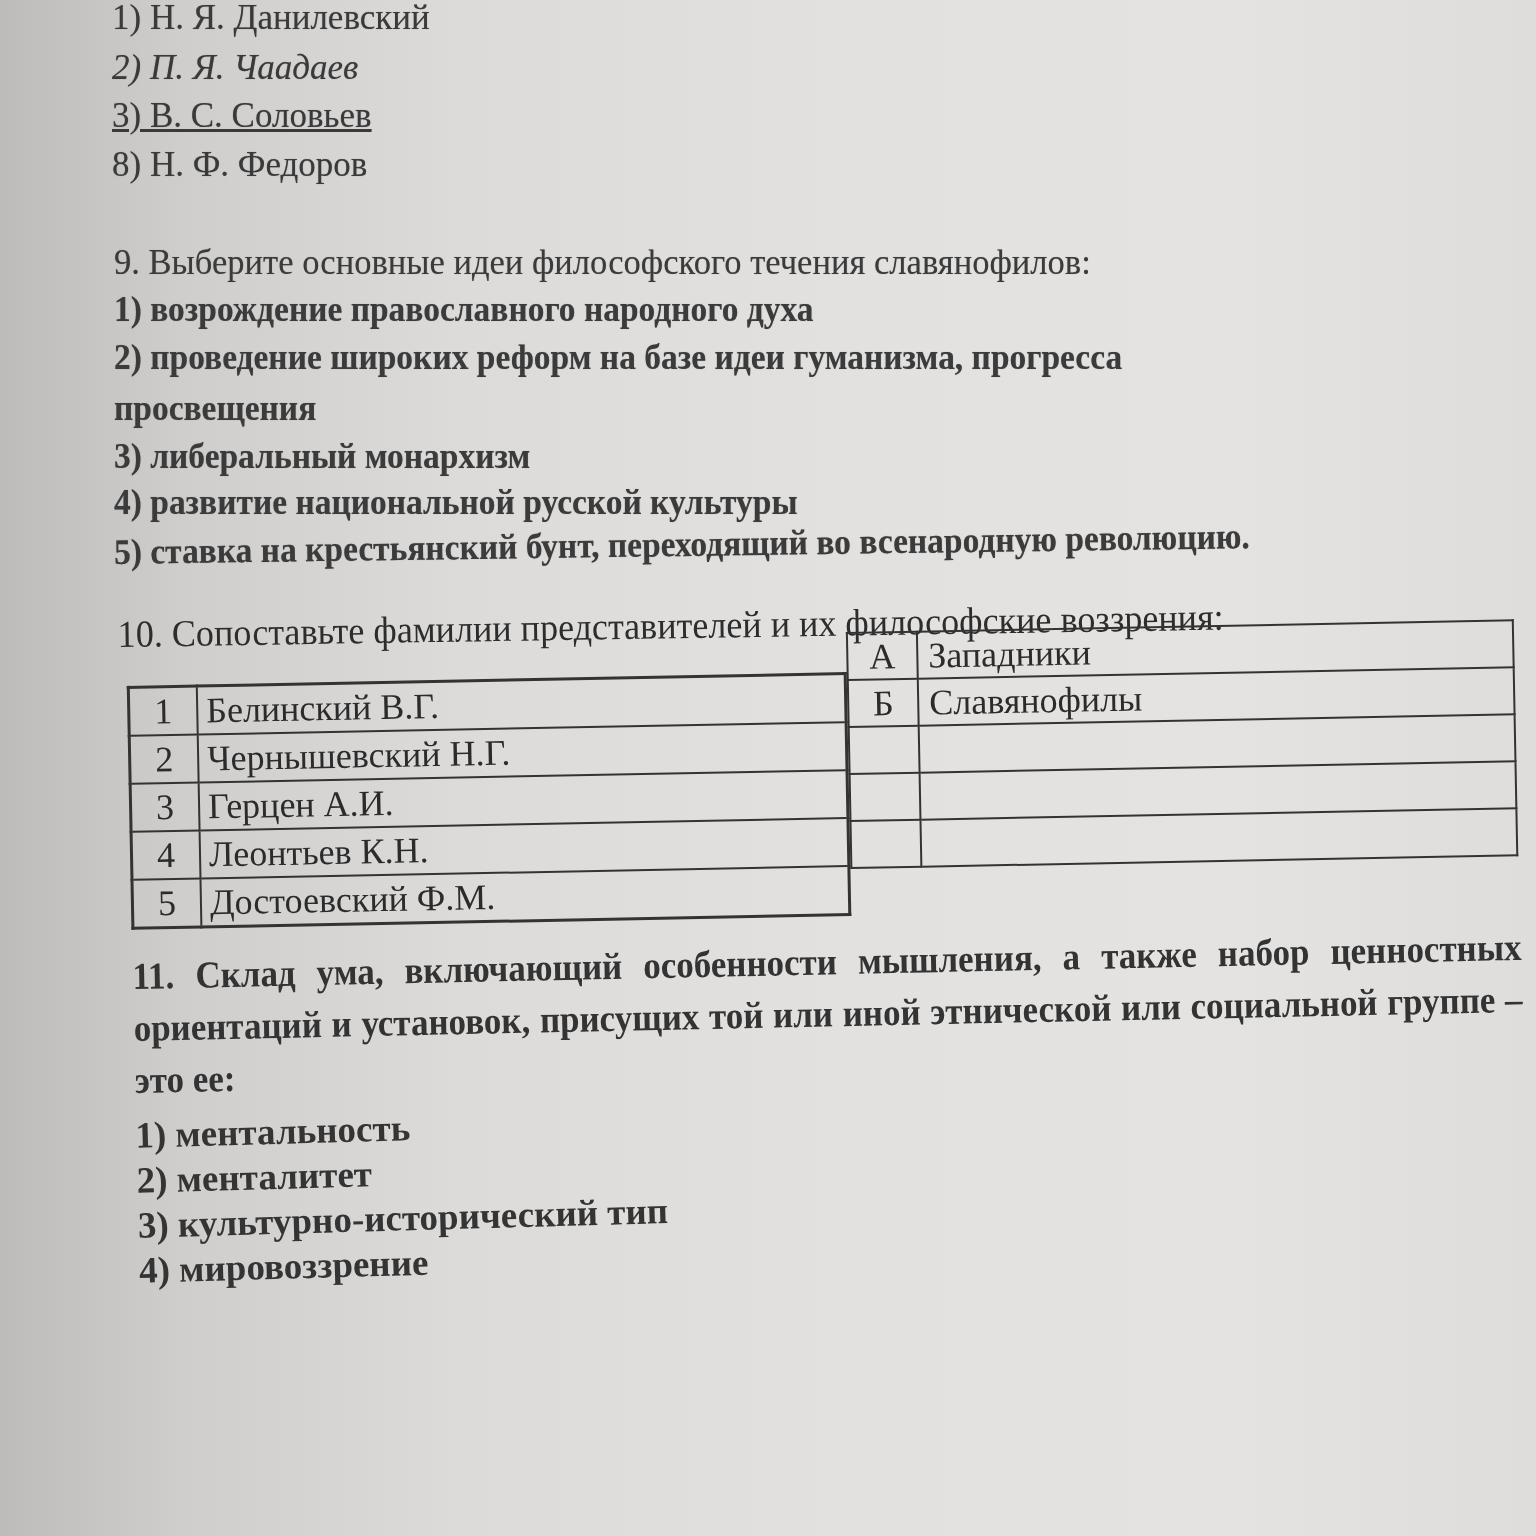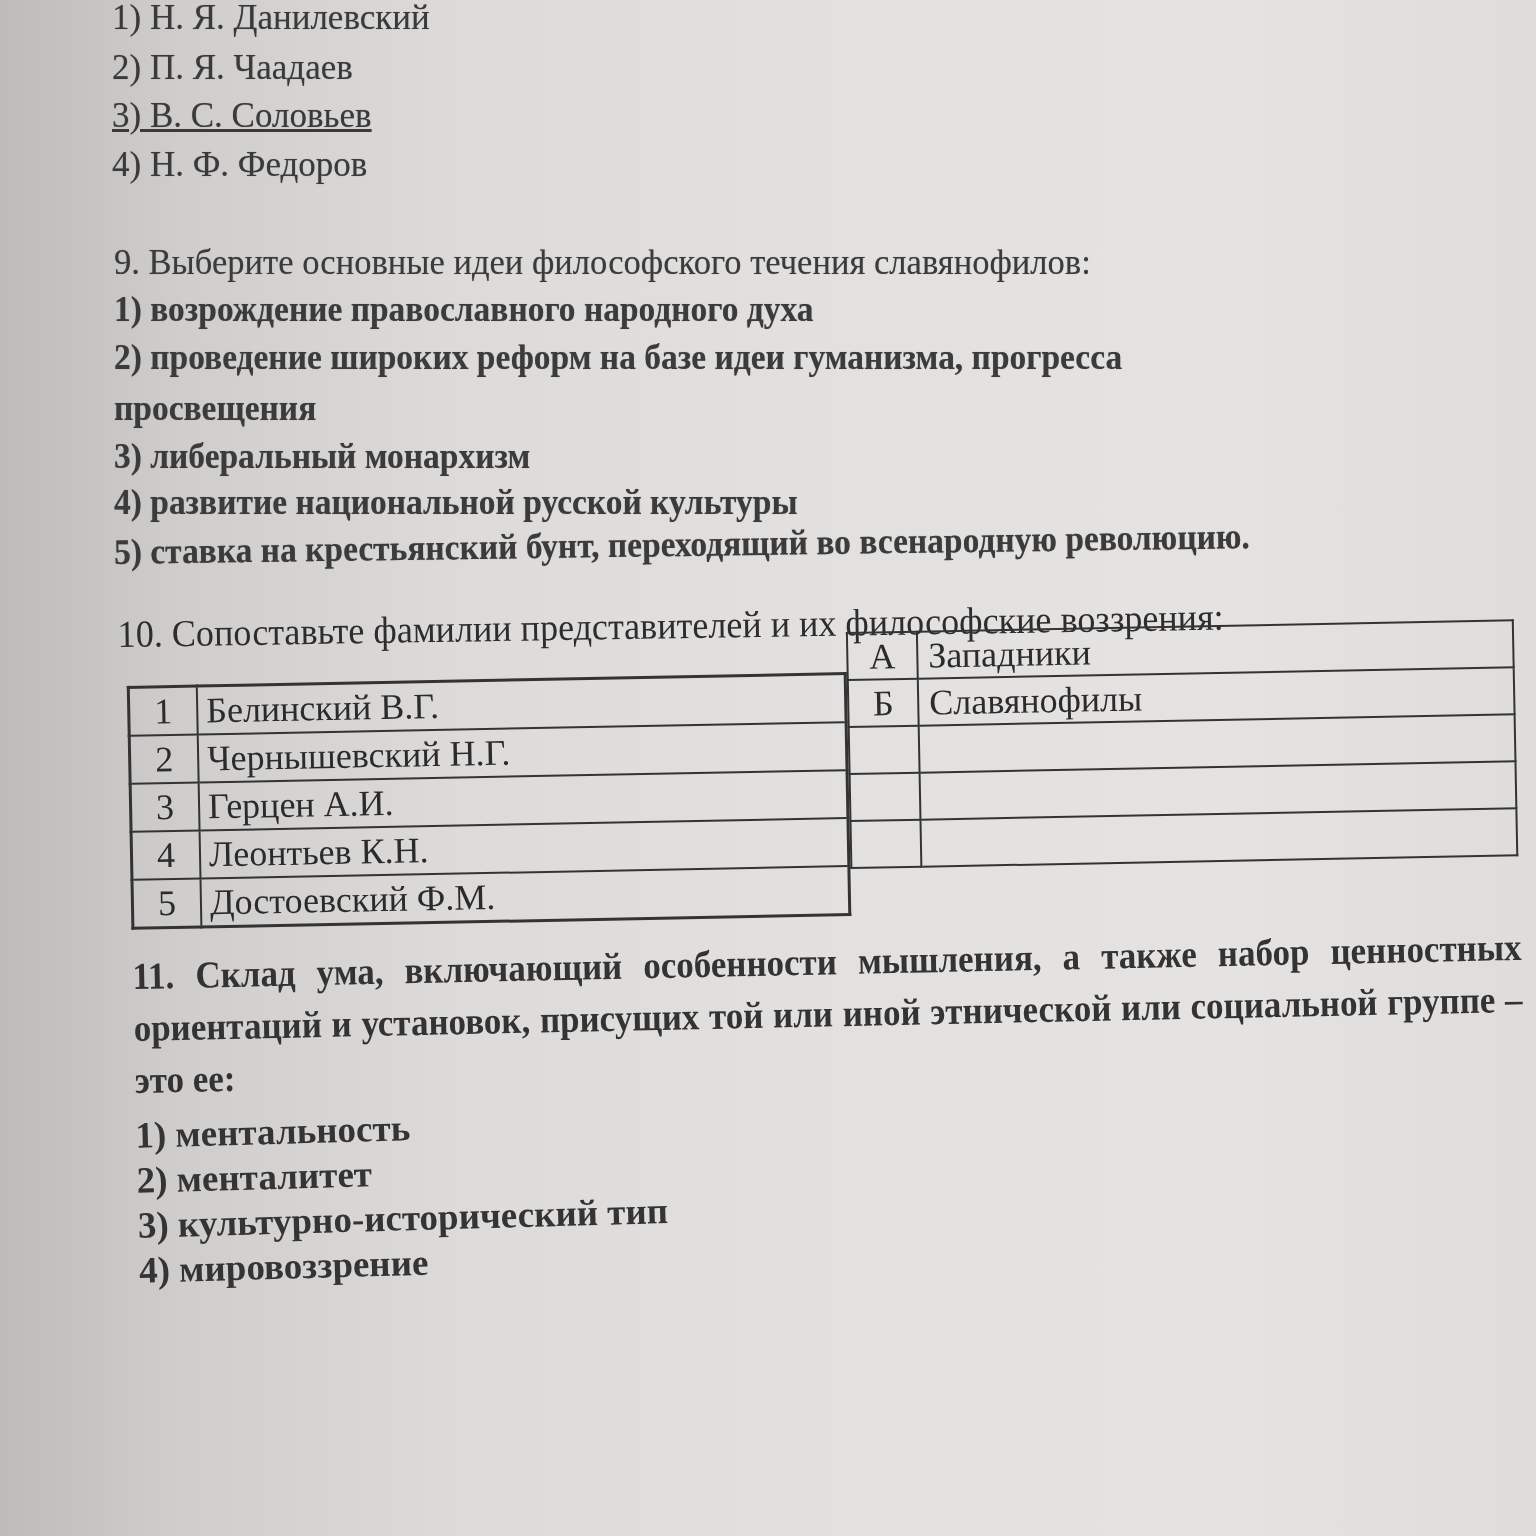--- a/index.html
+++ b/index.html
@@ -120,23 +120,23 @@
       white-space: nowrap;
     }
   </style>
 </head>
 <body>
 
 <div class="page">
 
   <div class="q8">
     <div class="line" style="left:112px; top:-4px;">1) Н. Я. Данилевский</div>
-    <div class="line" style="left:112px; top:46px;">2) П. Я. Чаадаев</div>
+    <div class="line" style="left:112px; top:46px;font-style:italic;">2) П. Я. Чаадаев</div>
     <div class="line" style="left:112px; top:94px;text-decoration:underline;">3) В. С. Соловьев</div>
-    <div class="line" style="left:112px; top:143px;">4) Н. Ф. Федоров</div>
+    <div class="line" style="left:112px; top:143px;">8) Н. Ф. Федоров</div>
   </div>
 
   <div class="q9">
     <div class="line title" style="left:114px; top:240px;">9. Выберите основные идеи философского течения славянофилов:</div>
     <div class="line" style="left:114px; top:287px;">1) возрождение православного народного духа</div>
     <div class="line" style="left:114px; top:335px;">2) проведение широких реформ на базе идеи гуманизма, прогресса</div>
     <div class="line" style="left:114px; top:386px;">просвещения</div>
     <div class="line" style="left:114px; top:434px;">3) либеральный монархизм</div>
     <div class="line" style="left:114px; top:480px;">4) развитие национальной русской культуры</div>
     <div class="line" style="left:114px; top:530px; transform: rotate(-0.8deg) scaleX(0.93);">5) ставка на крестьянский бунт, переходящий во всенародную революцию.</div>

